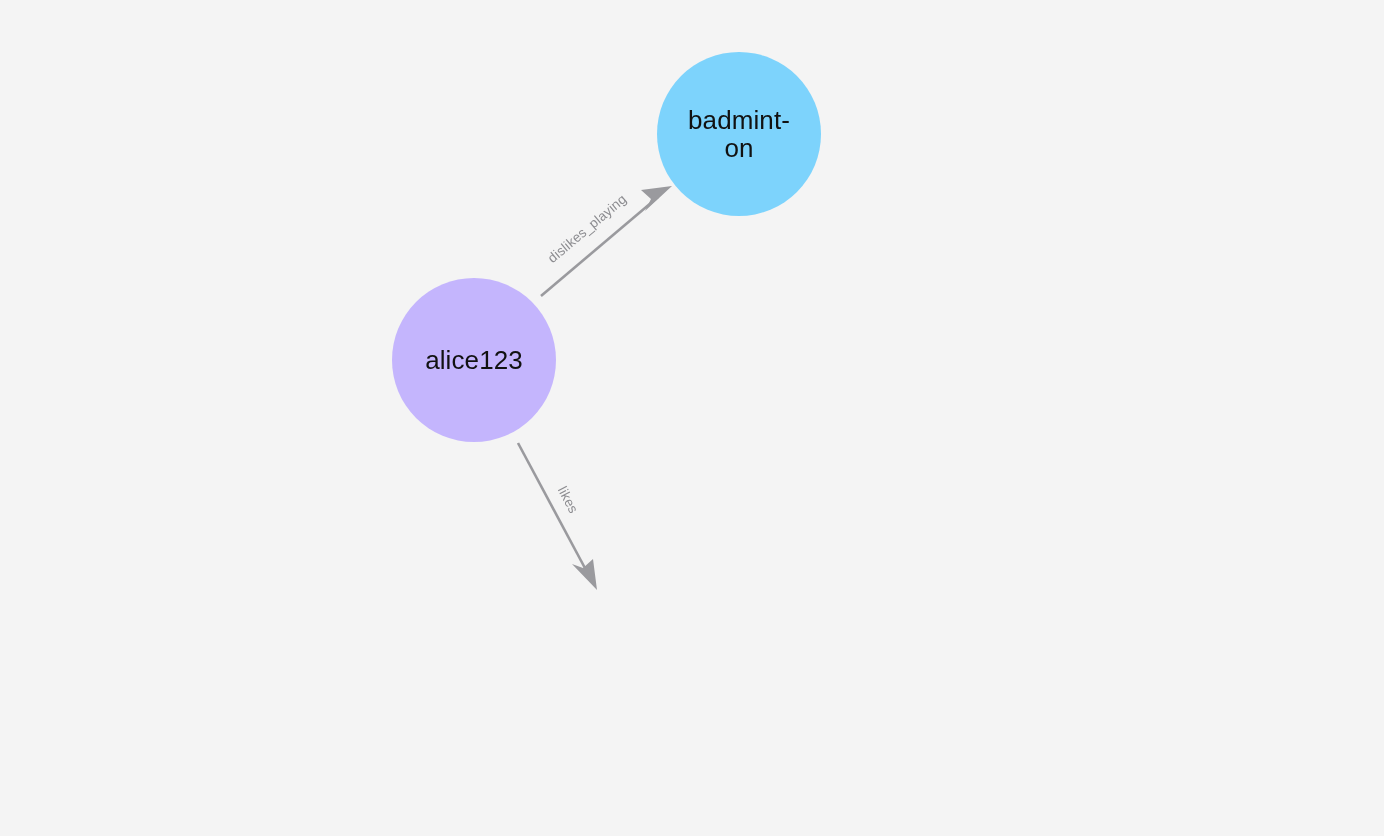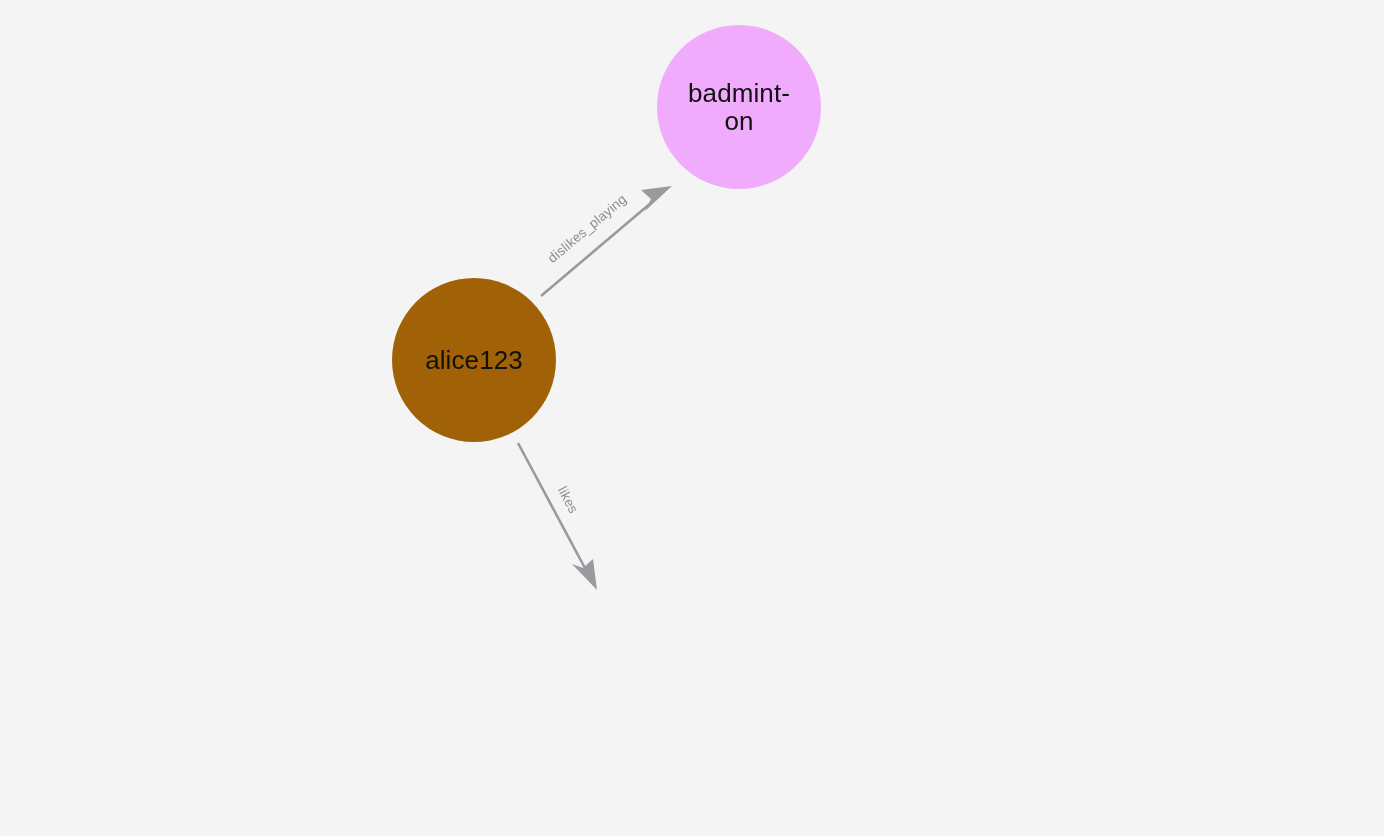--- a/index.html
+++ b/index.html
@@ -74,22 +74,22 @@
       <text class="edge-label-text" x="590" y="232" text-anchor="middle" transform="rotate(-40 590 232)">dislikes_playing</text>
     </g>
 
     <g>
       <line class="edge-line" x1="518" y1="443" x2="586" y2="570"></line>
       <polygon class="edge-arrow-head" points="597,590 593,559 583,568 572,564"></polygon>
       <text class="edge-label-text" x="564" y="502" text-anchor="middle" transform="rotate(62 564 502)">likes</text>
     </g>
   </svg>
 
-  <div class="node" style="left:657px; top:25px; width:164px; height:164px; background:#f0abfc;">
+  <div class="node" style="left:657px; top:52px; width:164px; height:164px; background:#7dd3fc;">
     <span class="node-label"><div>badmint-</div><div>on</div></span>
   </div>
 
-  <div class="node" style="left:392px; top:278px; width:164px; height:164px; background:#a16207;">
+  <div class="node" style="left:392px; top:278px; width:164px; height:164px; background:#c4b5fd;">
     <span class="node-label">alice123</span>
   </div>
 
 
 </div>
 
 </body></html>

